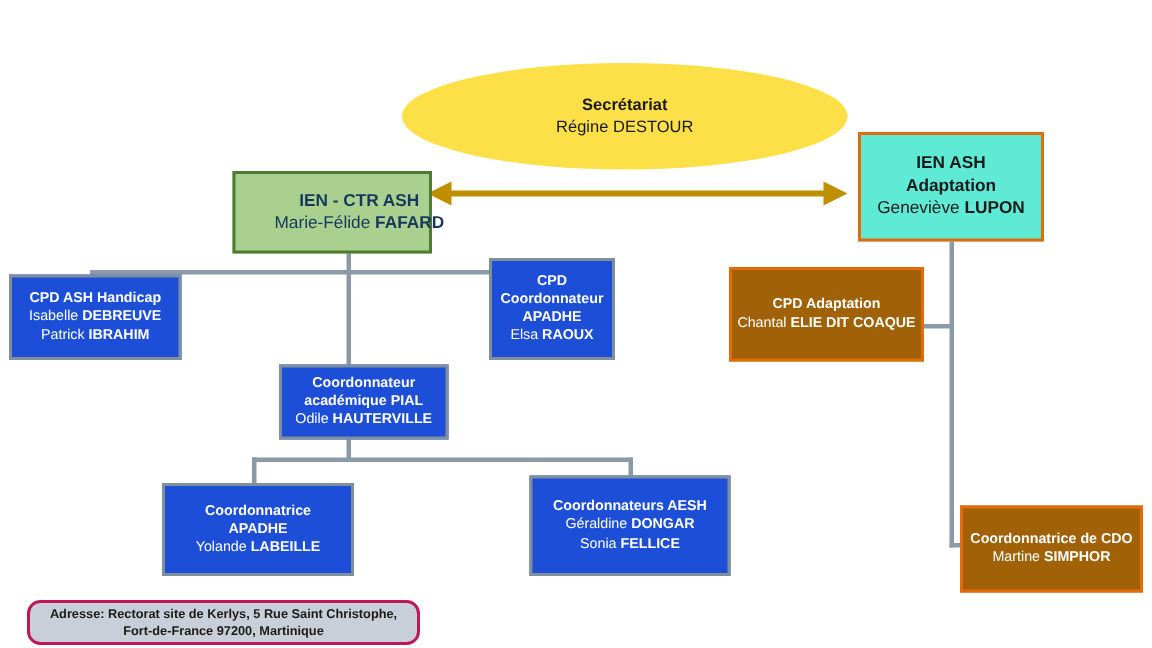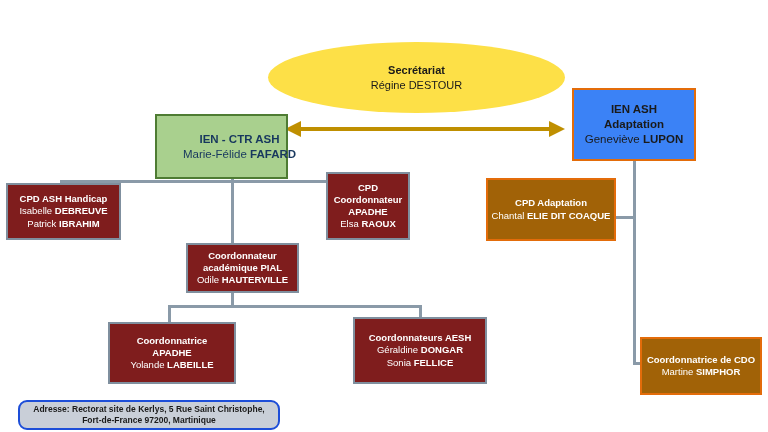--- a/index.html
+++ b/index.html
@@ -45,29 +45,29 @@
     background: #a9d08e;
     border: 2px solid #4e7c33;
     color: #203864;
   }
   .node.green-light .ln { font-size: 11.5px; }
   .node.green-light .ln.title { font-weight: bold; font-size: 11.5px; color: #17375e; }
   .node.green-light .ln.name  { color: #17375e; }
 
   
   .node.green-dark {
-    background: #7f1d1d;
+    background: #1d4ed8;
     border: 2px solid #7f8f9e;
     color: #ffffff;
   }
   .node.green-dark .ln { font-size: 9.5px; }
 
   
   .node.orange-light {
-    background: #3b82f6;
+    background: #5eead4;
     border: 2px solid #e36c0a;
     color: #1a1a1a;
   }
   .node.orange-light .ln { font-size: 11.5px; font-weight: bold; }
 
   
   .node.orange-solid {
     background: #a16207;
     border: 2px solid #e36c0a;
     color: #ffffff;
@@ -88,21 +88,21 @@
   }
   .ellipse .ln { font-size: 11px; display: block; white-space: nowrap; }
   .ellipse .ln.title { font-weight: bold; }
   .ellipse .ln.email { text-decoration: underline; }
 
   
   .addr-box {
     position: absolute;
     box-sizing: border-box;
     background: #c9cfd8;
-    border: 2px solid #1d4ed8;
+    border: 2px solid #be185d;
     border-radius: 9px;
     display: flex;
     flex-direction: column;
     align-items: center;
     justify-content: center;
     text-align: left;
     color: #1a1a1a;
     line-height: 1.35;
   }
   .addr-box .ln { font-size: 8.5px; font-weight: bold; display: block; white-space: nowrap; }
@@ -138,21 +138,21 @@
     <span class="ln title">Secrétariat</span>
     <span class="ln"><span>Régine </span><span class="b">DESTOUR</span></span>
   </div>
 
   <svg class="dbl-arrow" style="left:285px; top:118px;" width="280" height="22" viewBox="0 0 280 22">
     <line x1="14" y1="11" x2="266" y2="11" stroke="#bf8f00" stroke-width="4"></line>
     <polygon points="0,11 16,3 16,19" fill="#bf8f00"></polygon>
     <polygon points="280,11 264,3 264,19" fill="#bf8f00"></polygon>
   </svg>
 
-  <div class="node green-light" style="left:155px; top:114px; width:133px; height:65px;padding-left:36px;">
+  <div class="node green-light" style="left:155px; top:114px; width:133px; height:55px;padding-left:36px;">
     <span class="ln title">IEN - CTR ASH</span>
     <span class="ln name"><span>Marie-Félide </span><span class="b">FAFARD</span></span>
   </div>
 
   <div class="node orange-light" style="left:572px; top:88px; width:124px; height:73px;">
     <span class="ln">IEN ASH</span>
     <span class="ln">Adaptation</span>
     <span class="ln" style="font-weight:normal;"><span>Geneviève </span><span class="b">LUPON</span></span>
   </div>
 

